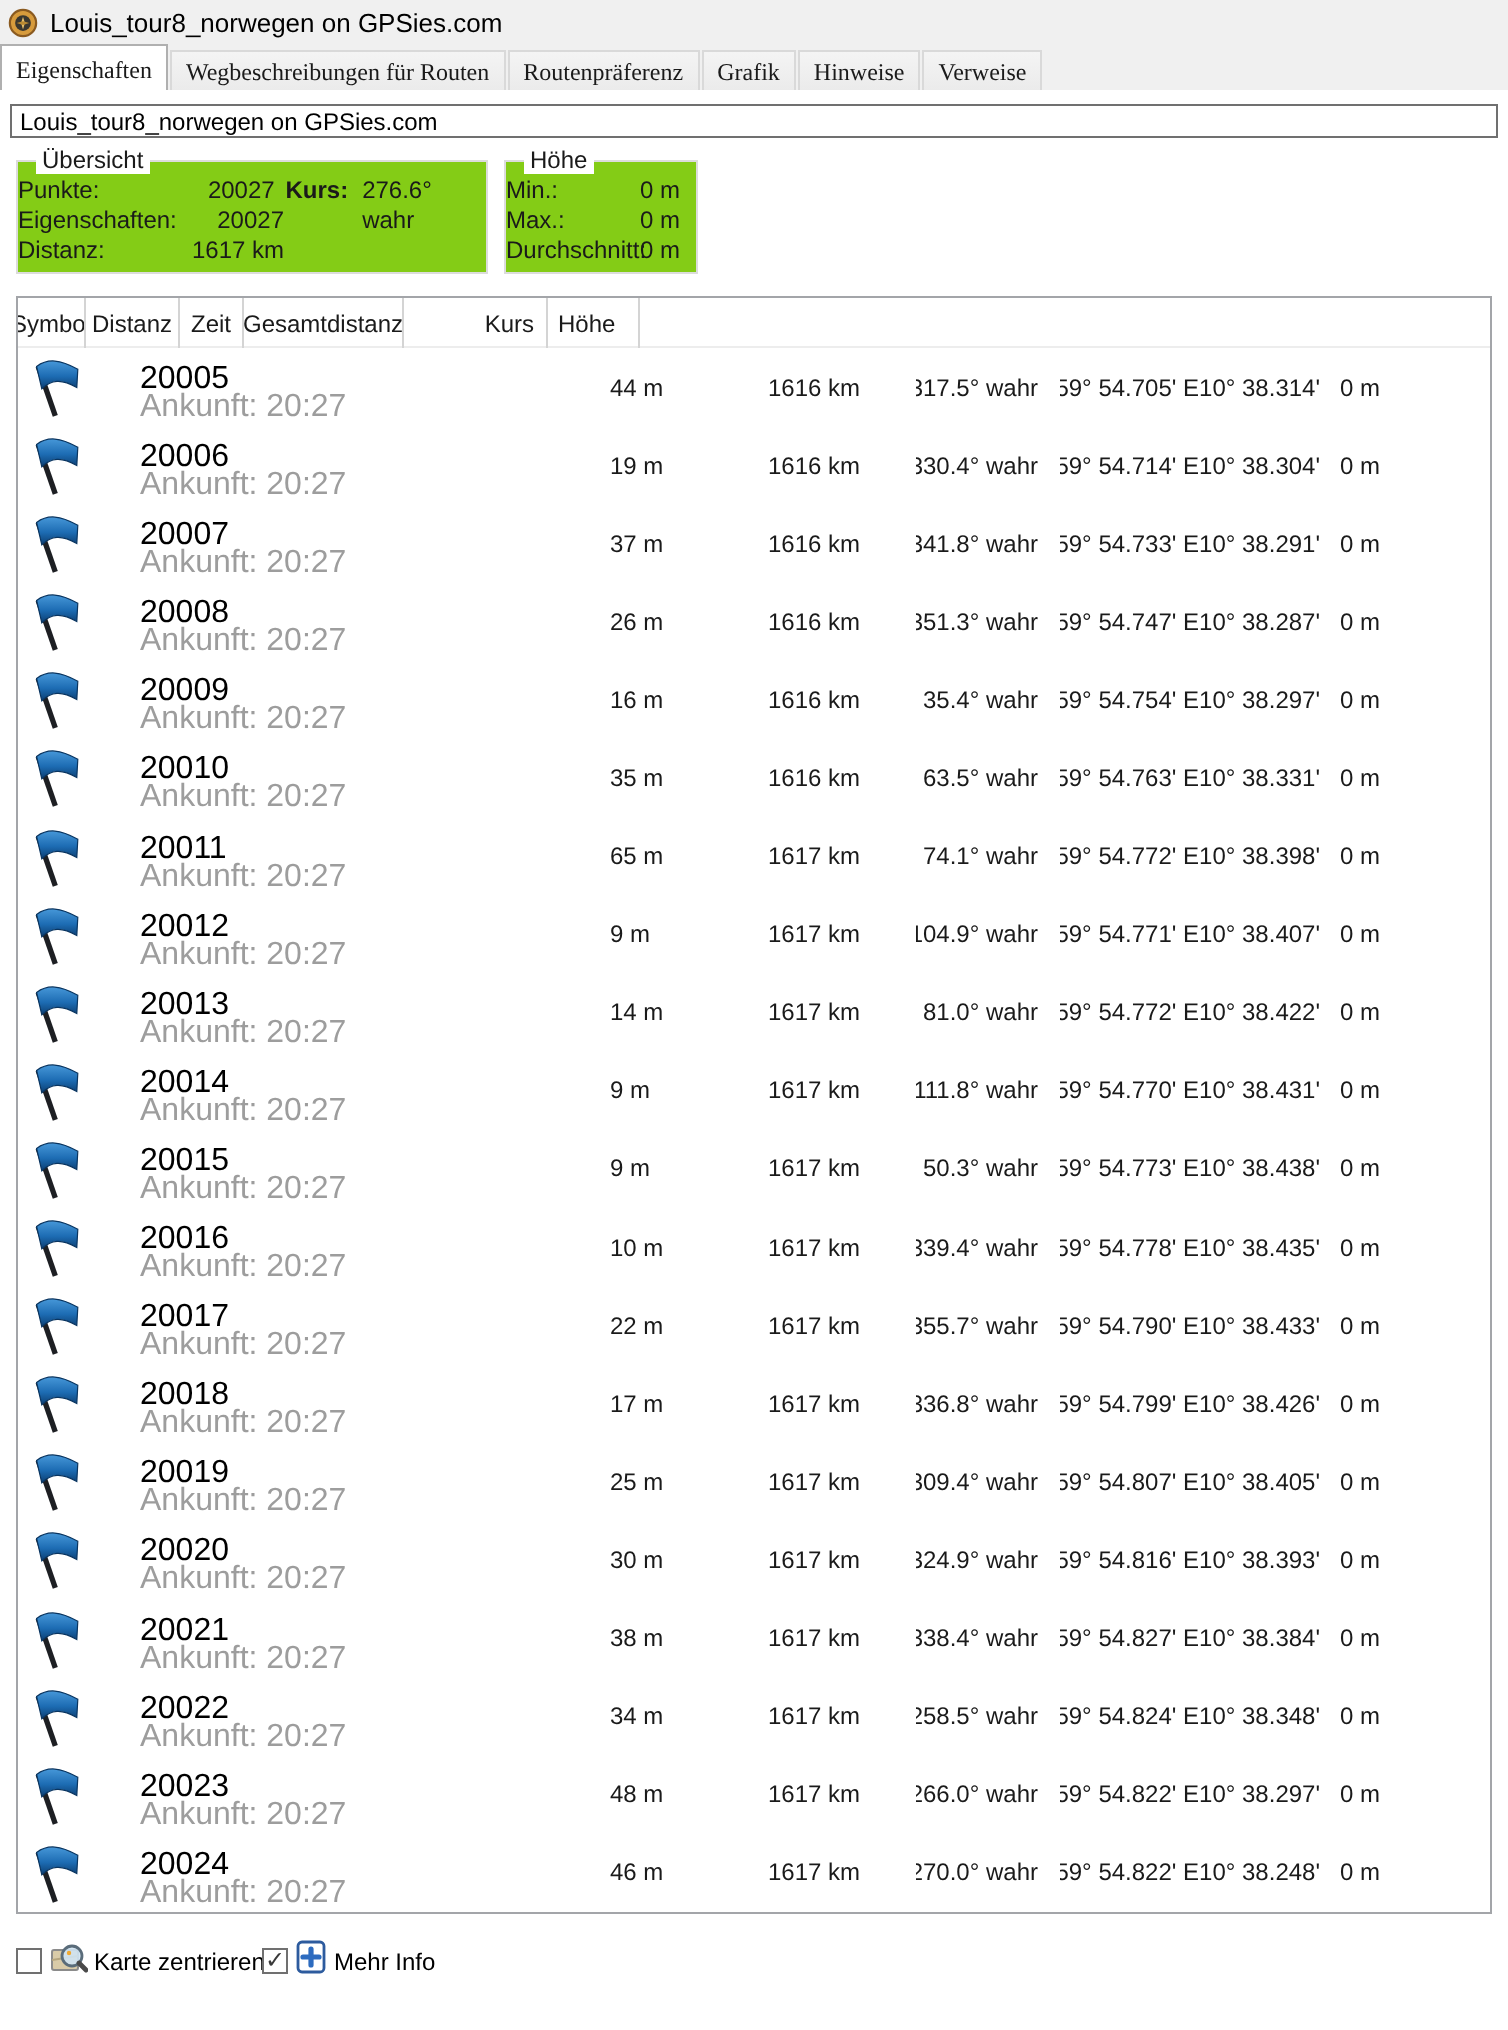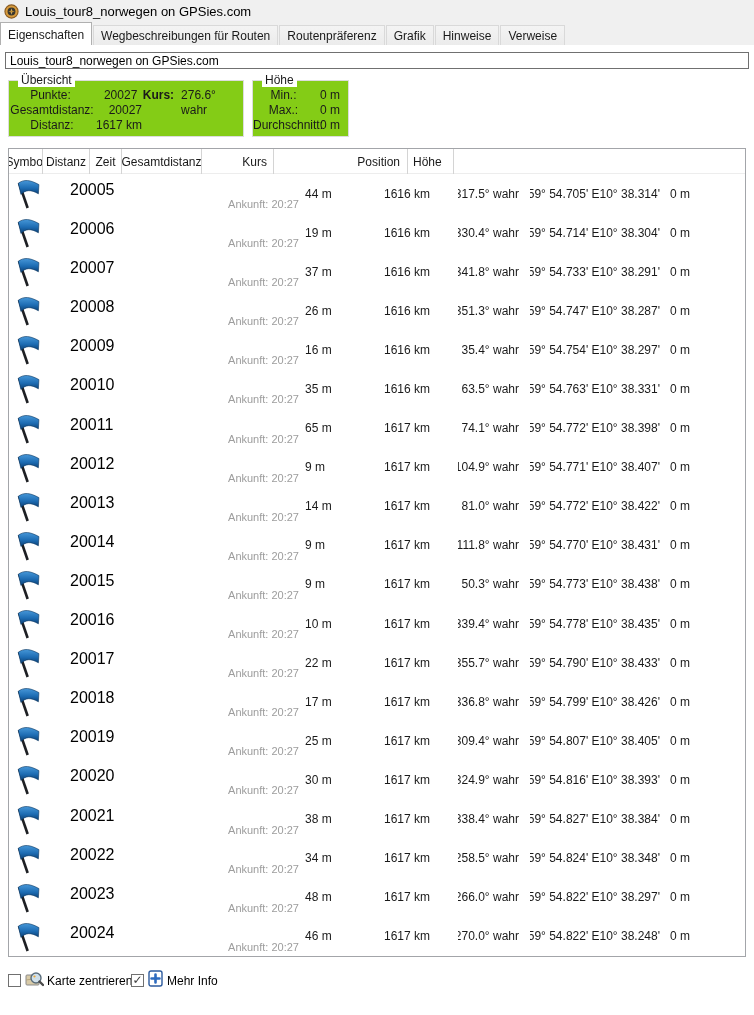--- a/index.html
+++ b/index.html
@@ -11,36 +11,36 @@
   
   .titlebar { position:absolute; left:0; top:0; width:754px; height:22px;
     background:#f0f0f0; display:flex; align-items:center; }
   .titlebar .appicon { width:15px; height:15px; margin:0 6px 0 4px; }
   .titlebar .title { font-size:13px; color:#000; }
   
   .tabstrip { position:absolute; left:0; top:22px; width:754px; height:23px;
     display:flex; align-items:flex-end; padding-left:0; }
   .tab { background:linear-gradient(#f4f4f4,#ebebeb); border:1px solid #d9d9d9;
     border-bottom:none; height:20px; padding:3px 7px 0 7px; margin-right:1px;
-    color:#1a1a1a; white-space:nowrap; }
+    color:#1a1a1a; white-space:nowrap;font-family:Liberation Serif, serif; }
   .tab.active { background:#fff; border:1px solid #b0b0b0; border-bottom:none;
     height:23px; padding-top:5px; position:relative; z-index:2; }
   
   .page { position:absolute; left:0; top:45px; width:754px; height:970px; background:#fff; }
   .namefield { position:absolute; left:5px; top:52px; width:744px; height:17px;
     border:1px solid #707070; background:#fff; font-family:inherit; font-size:12px;
     padding:0 0 0 4px; color:#000; }
   
   .groupbox { position:absolute; border:1px solid #dcdcdc; background:#84cc16; }
   .gb-uebersicht { left:8px; top:80px; width:236px; height:57px; }
   .gb-hoehe { left:252px; top:80px; width:97px; height:57px; }
   .gb-label { position:absolute; top:-8px; left:9px; background:#fff; padding:0 3px; color:#1a1a1a; }
   .gb-grid { position:absolute; left:0; top:7px; width:100%; }
   .gb-row { display:flex; height:15px; line-height:15px; }
-  .gb-lbl { text-align:center; }
+  .gb-lbl { text-align:left; }
   .gb-val { text-align:right; }
   .u-lbl { width:86px; } .u-val { width:47px; }
   .u-lbl2 { width:35px; margin-left:3px; text-align:right;font-weight:bold; } .u-val2 { margin-left:7px; text-align:left; }
   .h-lbl { width:61px; } .h-val { text-align:left; margin-left:6px; }
   
   .wtable { position:absolute; left:8px; top:148px; width:738px; height:809px;
     border:1px solid #a3a5a9; background:#fff; overflow:hidden; }
   .thead { display:flex; height:25px; border-bottom:1px solid #ededed; }
   .th { display:flex; align-items:center; border-right:1px solid #d4d4d4;
     height:25px; color:#1a1a1a; overflow:hidden; white-space:nowrap; }
@@ -58,21 +58,21 @@
   .th.col-name { padding-left:11px; justify-content:flex-start; }
   .th.col-kurs { padding-right:6px; }
   .th.col-position { padding-right:7px; }
   .th.col-hoehe { padding-left:5px; justify-content:flex-start; }
   .tbody { display:flex; flex-direction:column; }
   .trow { display:flex; height:39.1px; background:#fff; }
   .cell { overflow:hidden; white-space:nowrap; }
   .cell-symbol { display:flex; justify-content:center; padding-top:6px; }
   .cell-name { padding:10px 0 0 27px; line-height:12px; }
   .wpname { color:#000; font-size:16px; }
-  .wpsub { color:#9d9d9d; font-size:11px; margin-top:2px;text-align:right; }
+  .wpsub { color:#9d9d9d; font-size:16px; margin-top:2px; }
   .cell-mid { display:flex; align-items:center; }
   .cell-distanz { padding-left:6px; }
   .cell-gesamt { padding-left:6px; }
   .cell-kurs { justify-content:flex-end; padding-right:11px; }
   .cell-position { justify-content:flex-end; padding-right:4px; }
   .cell-hoehe { padding-left:6px; }
   
   .footer { position:absolute; left:0; top:966px; width:754px; height:34px; background:#fff; }
   .checkbox { position:absolute; width:13px; height:13px; background:#fff;
     border:1px solid #707070; display:flex; align-items:center; justify-content:center; }
@@ -123,21 +123,21 @@
 <div class="groupbox gb-uebersicht">
   <span class="gb-label">Übersicht</span>
   <div class="gb-grid">
     <div class="gb-row">
       <span class="gb-lbl u-lbl">Punkte:</span>
       <span class="gb-val u-val">20027</span>
       <span class="gb-lbl u-lbl2">Kurs:</span>
       <span class="u-val2">276.6° wahr</span>
     </div>
     <div class="gb-row">
-      <span class="gb-lbl u-lbl">Gesamtdistanz:</span>
+      <span class="gb-lbl u-lbl">Eigenschaften:</span>
       <span class="gb-val u-val">20027</span>
     </div>
     <div class="gb-row">
       <span class="gb-lbl u-lbl">Distanz:</span>
       <span class="gb-val u-val">1617 km</span>
     </div>
   </div>
 </div>
 
 <div class="groupbox gb-hoehe">
@@ -158,21 +158,20 @@
   </div>
 </div>
 
 <div class="wtable">
   <div class="thead">
     <div class="th center col-symbol">Symbol</div>
     <div class="th center col-distanz">Distanz</div>
     <div class="th center col-zeit">Zeit</div>
     <div class="th center col-gesamt">Gesamtdistanz</div>
     <div class="th right col-kurs">Kurs</div>
-    <div class="th right col-position">Position</div>
     <div class="th col-hoehe">Höhe</div>
     <div class="th col-fill"></div>
   </div>
   <div class="tbody">
       <div class="trow">
         <div class="cell cell-symbol col-symbol">
           <svg width="27" height="31" viewBox="0 0 27 31">
             <path d="M4.8 3.6 L13.4 28.4 L15.9 27.5 L7.3 2.7 Z" fill="#1d1f23"></path>
             <path d="M5.3 3.2 C 11 -0.9 17 -0.3 25.9 4.6 L25.4 13.8 C 17.6 9.2 12.6 9.9 7.9 14.4 Z" fill="url(#flagGrad)" stroke="#0a3560" stroke-width="0.6"></path>
           </svg>

